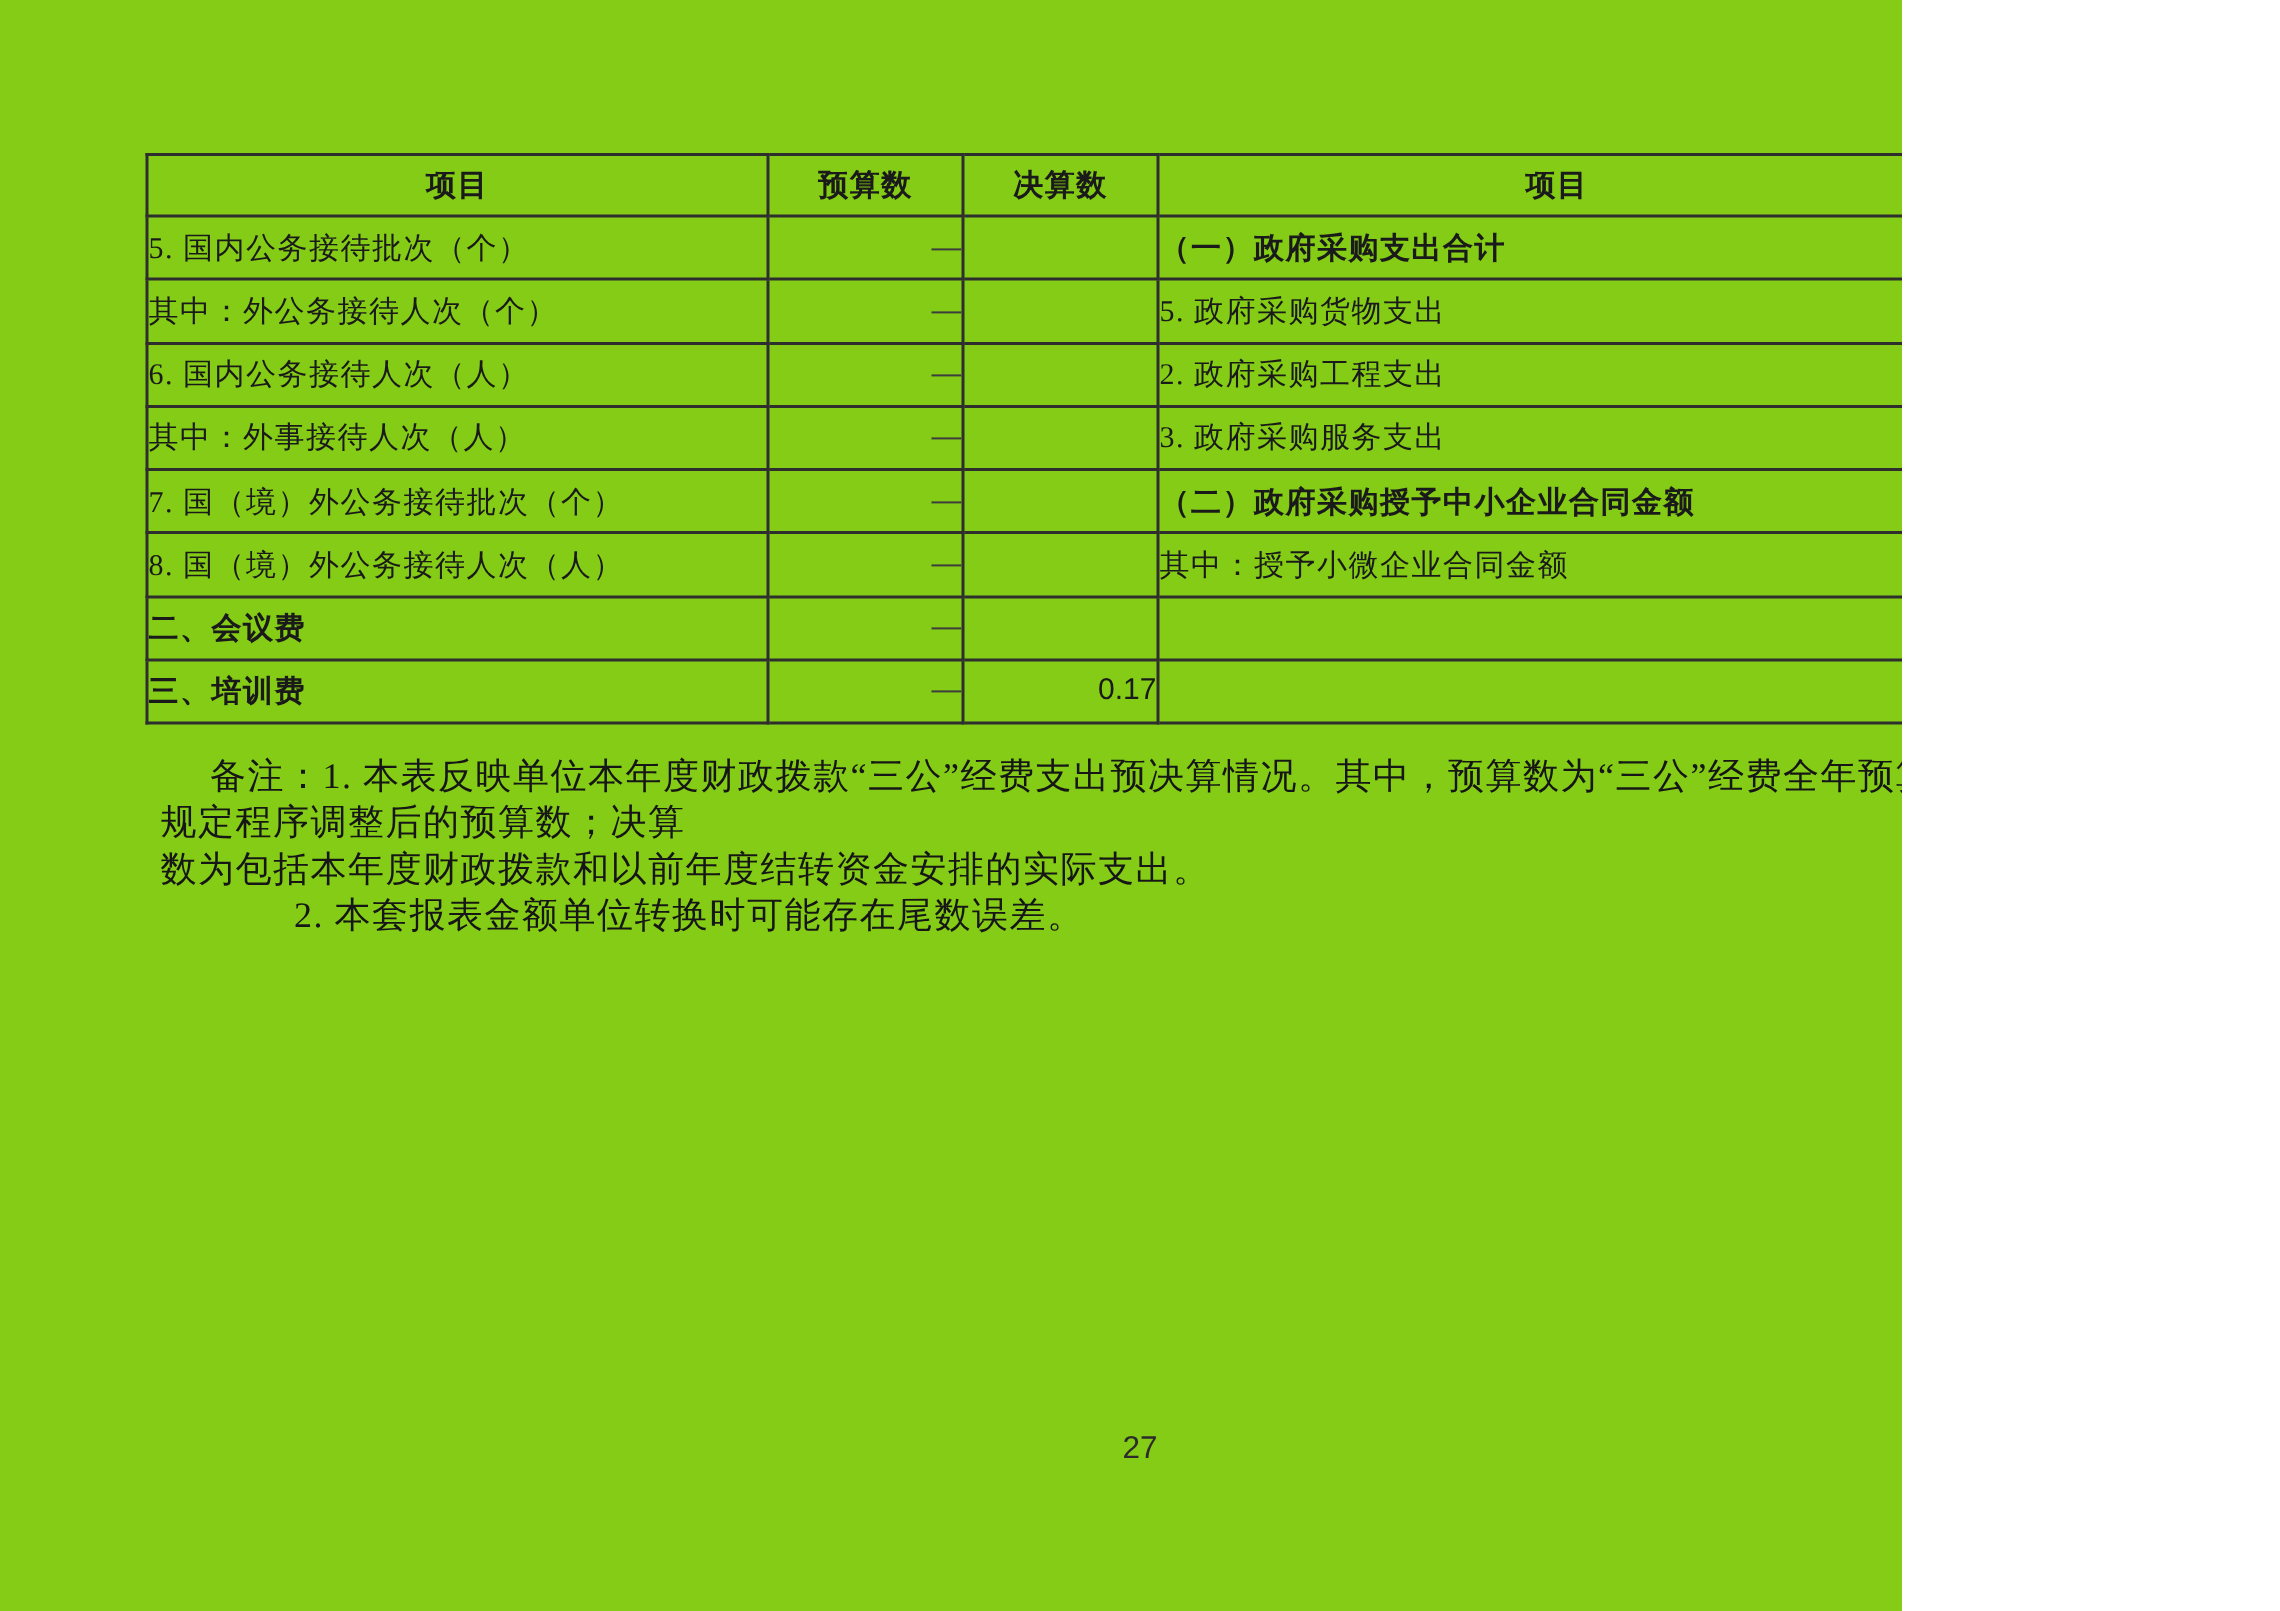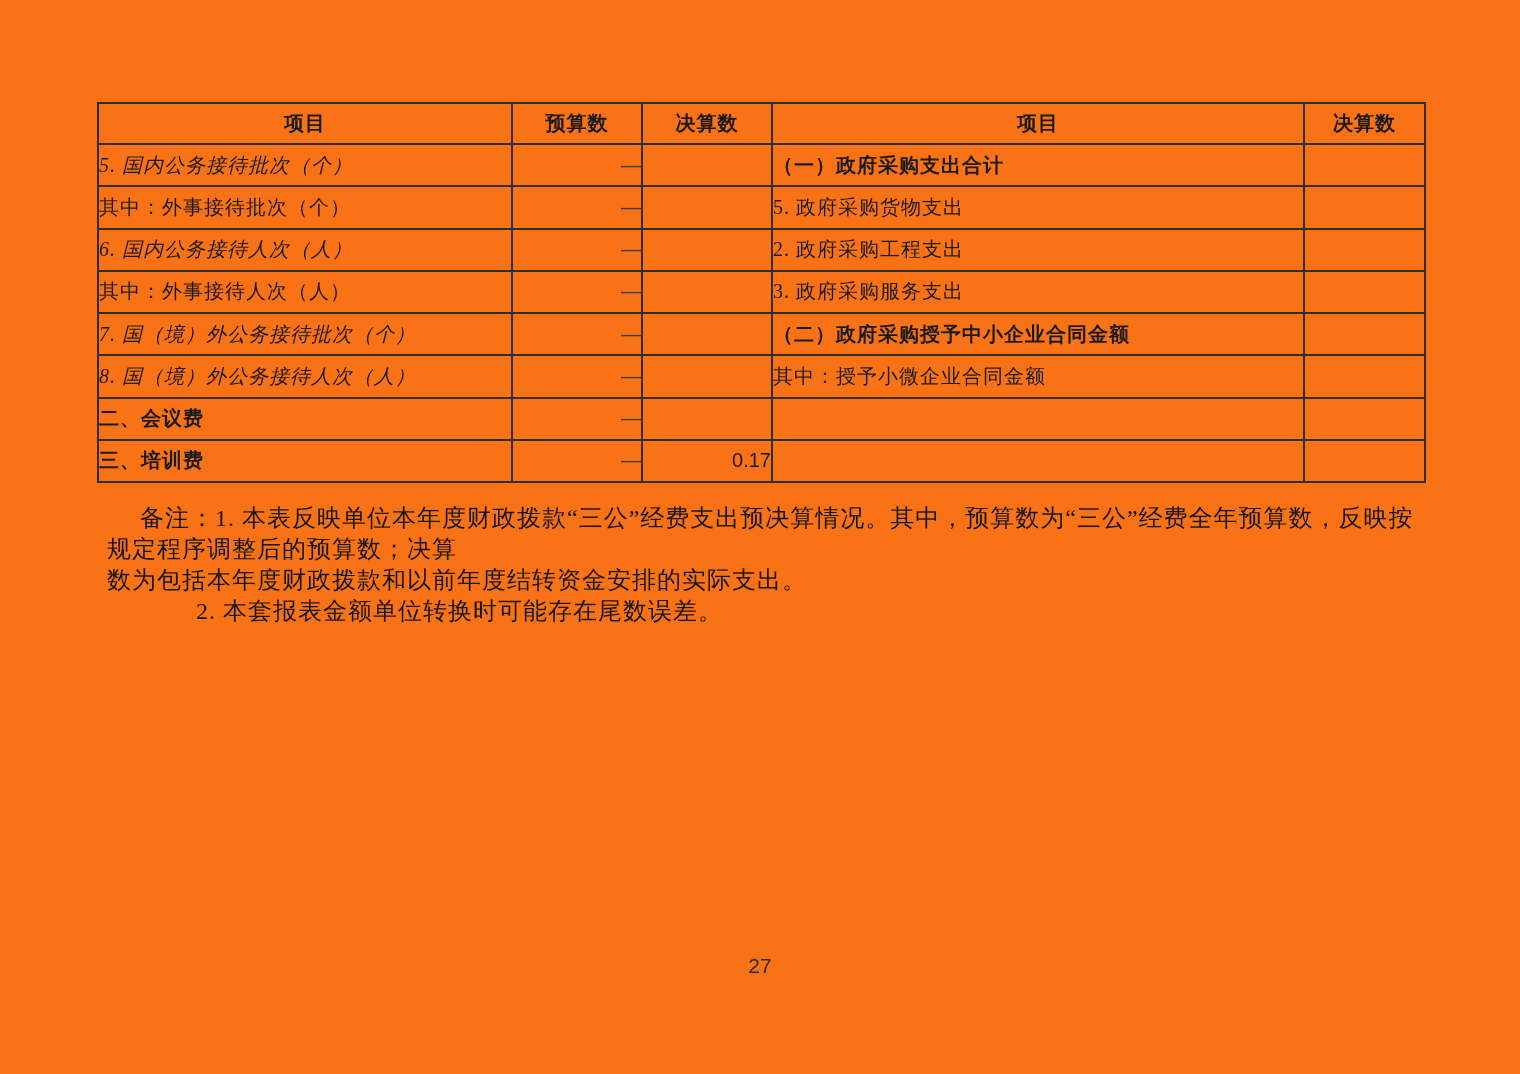--- a/index.html
+++ b/index.html
@@ -1,19 +1,19 @@
 <!DOCTYPE html>
 <html><head>
 <meta charset="utf-8">
 <style>
   html,body { margin:0; padding:0; background:#ffffff; }
   .page {
     position:relative;
-    width:1520px; height:1074px;
-    background:#f97316;
+    width:1268px; height:1074px;
+    background:#84cc16;
     color:#1a1a1a;
     font-family:"Liberation Serif", serif;
     overflow:hidden;
   }
   table.report {
     position:absolute;
     left:97px; top:102px;
     width:1327px; height:381px;
     border-collapse:collapse;
     table-layout:fixed;
@@ -35,21 +35,21 @@
   }
   .c-item { text-align:left; letter-spacing:1px; }
   .c-num  {
     text-align:right;
     padding-right:9px;
     font-family:"Liberation Sans", sans-serif;
     font-size:19px;
   }
   .dash { color:#3d3d3d; }
   .l-ind0 { padding-left:11px; }
-  .l-ind1 { padding-left:27px;font-style:italic; }
+  .l-ind1 { padding-left:27px; }
   .l-ind2 { padding-left:58px; }
   .r-ind0 { padding-left:12px;font-weight:bold; }
   .r-ind1 { padding-left:33px; }
   .r-ind2 { padding-left:68px; }
   .bold   { font-weight:bold; }
   .notes {
     position:absolute;
     left:107px; top:503px;
     width:1326px;
     font-size:24px;
@@ -94,21 +94,21 @@
     </thead>
     <tbody id="table-body">
         <tr>
           <td class="c-item l-ind1">5. 国内公务接待批次（个）</td>
           <td class="c-num dash">—</td>
           <td class="c-num"></td>
           <td class="c-item r-ind0">（一）政府采购支出合计</td>
           <td class="c-num"></td>
         </tr>
         <tr>
-          <td class="c-item l-ind2">其中：外事接待批次（个）</td>
+          <td class="c-item l-ind2">其中：外公务接待人次（个）</td>
           <td class="c-num dash">—</td>
           <td class="c-num"></td>
           <td class="c-item r-ind1">5. 政府采购货物支出</td>
           <td class="c-num"></td>
         </tr>
         <tr>
           <td class="c-item l-ind1">6. 国内公务接待人次（人）</td>
           <td class="c-num dash">—</td>
           <td class="c-num"></td>
           <td class="c-item r-ind1">2. 政府采购工程支出</td>

